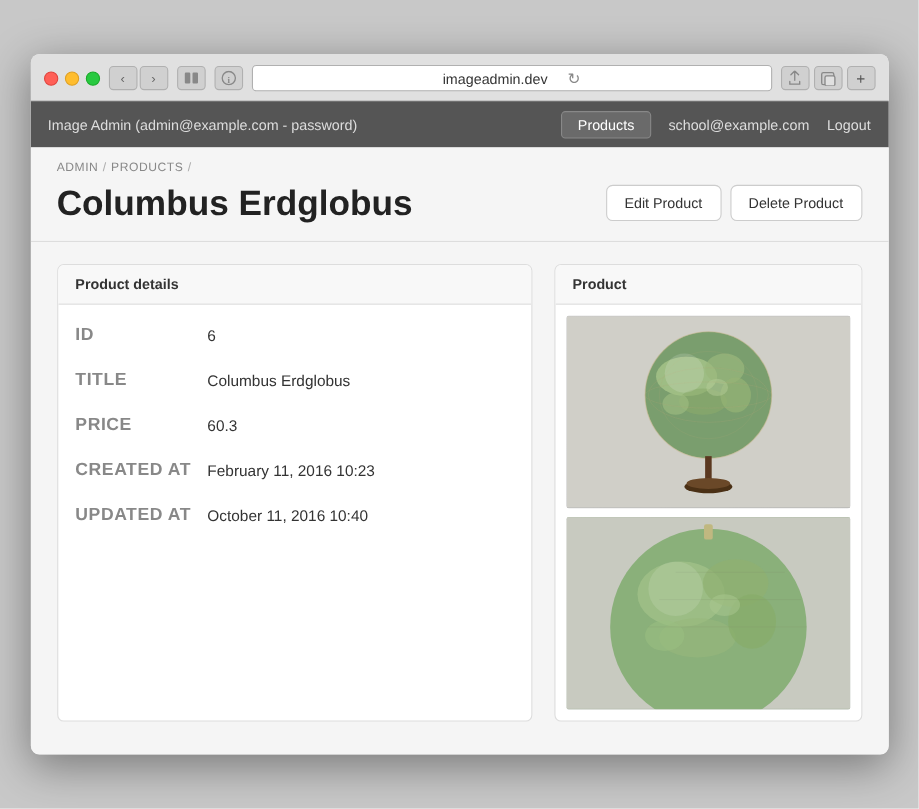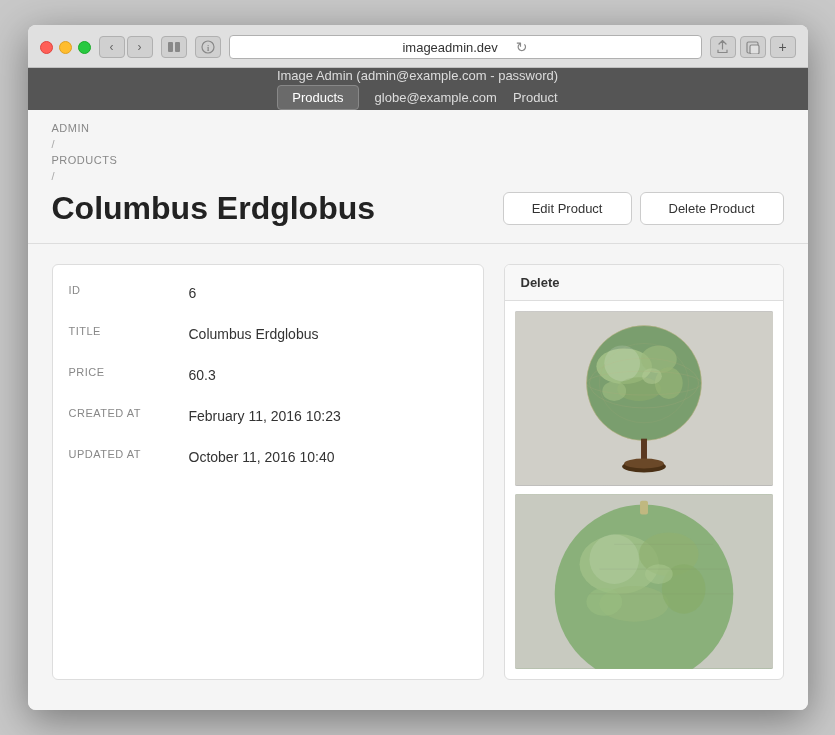--- a/index.html
+++ b/index.html
@@ -107,21 +107,20 @@
     }
 
     
     .app-nav {
       background: #555;
       padding: 0 16px;
       display: flex;
       align-items: center;
       justify-content: space-between;
       height: 42px;
-      flex-direction: column;
     }
 
     .app-nav-left {
       font-size: 13px;
       color: #ddd;
     }
 
     .app-nav-right {
       display: flex;
       align-items: center;
@@ -152,22 +151,22 @@
       border-bottom: 1px solid #ddd;
     }
 
     .breadcrumb {
       font-size: 11px;
       color: #888;
       text-transform: uppercase;
       letter-spacing: 0.5px;
       margin-bottom: 8px;
       display: flex;
+      align-items: center;
       gap: 4px;
-      flex-direction: column;
     }
 
     .breadcrumb-sep { color: #aaa; }
 
     .title-row {
       display: flex;
       align-items: center;
       justify-content: space-between;
     }
 
@@ -179,21 +178,21 @@
 
     .title-actions {
       display: flex;
       gap: 8px;
     }
 
     .action-btn {
       background: white;
       border: 1px solid #ccc;
       border-radius: 6px;
-      padding: 8px 28px;
+      padding: 8px 16px;
       font-size: 13px;
       color: #333;
       cursor: pointer;
     }
 
     
     .content-area {
       background: #f5f5f5;
       padding: 20px 24px 30px;
       display: flex;
@@ -223,22 +222,22 @@
       padding: 8px 0;
     }
 
     .detail-row {
       display: flex;
       padding: 10px 16px;
       align-items: flex-start;
     }
 
     .detail-label {
-      font-size: 11px;
-      font-weight: normal;
+      font-size: 16px;
+      font-weight: bold;
       color: #888;
       text-transform: uppercase;
       letter-spacing: 0.5px;
       width: 120px;
       flex-shrink: 0;
       padding-top: 1px;
     }
 
     .detail-value {
       font-size: 14px;
@@ -366,22 +365,22 @@
           </svg>
       </div>
       <div class="plus-btn">+</div>
     </div>
   </div>
 
   <div class="app-nav">
     <div class="app-nav-left">Image Admin (admin@example.com - password)</div>
     <div class="app-nav-right">
       <button class="nav-products-btn">Products</button>
-      <a class="nav-link">globe@example.com</a>
-      <a class="nav-link">Product</a>
+      <a class="nav-link">school@example.com</a>
+      <a class="nav-link">Logout</a>
     </div>
   </div>
 
   <div class="page-header">
     <div class="breadcrumb">
       <span>ADMIN</span>
       <span class="breadcrumb-sep">/</span>
       <span>PRODUCTS</span>
       <span class="breadcrumb-sep">/</span>
     </div>
@@ -390,20 +389,21 @@
       <div class="title-actions">
         <button class="action-btn">Edit Product</button>
         <button class="action-btn">Delete Product</button>
       </div>
     </div>
   </div>
 
   <div class="content-area">
 
     <div class="product-details-card">
+      <div class="card-header">Product details</div>
       <div class="detail-table">
 
         <div class="detail-row">
           <div class="detail-label">ID</div>
           <div class="detail-value">6</div>
         </div>
 
         <div class="detail-row">
           <div class="detail-label">TITLE</div>
           <div class="detail-value">Columbus Erdglobus</div>
@@ -422,21 +422,21 @@
 
         <div class="detail-row">
           <div class="detail-label">UPDATED AT</div>
           <div class="detail-value">October 11, 2016 10:40</div>
         </div>
 
       </div>
     </div>
 
     <div class="images-card">
-      <div class="card-header">Delete</div>
+      <div class="card-header">Product</div>
       <div class="images-list">
 
         <div class="product-image-container">
           <div class="globe-img-1">
             <svg class="globe-svg" viewBox="0 0 260 175" xmlns="http://www.w3.org/2000/svg">
 
               <rect width="260" height="175" fill="#d0cfc8"></rect>
 
               <circle cx="130" cy="72" r="58" fill="#7a9e6e"></circle>
 

